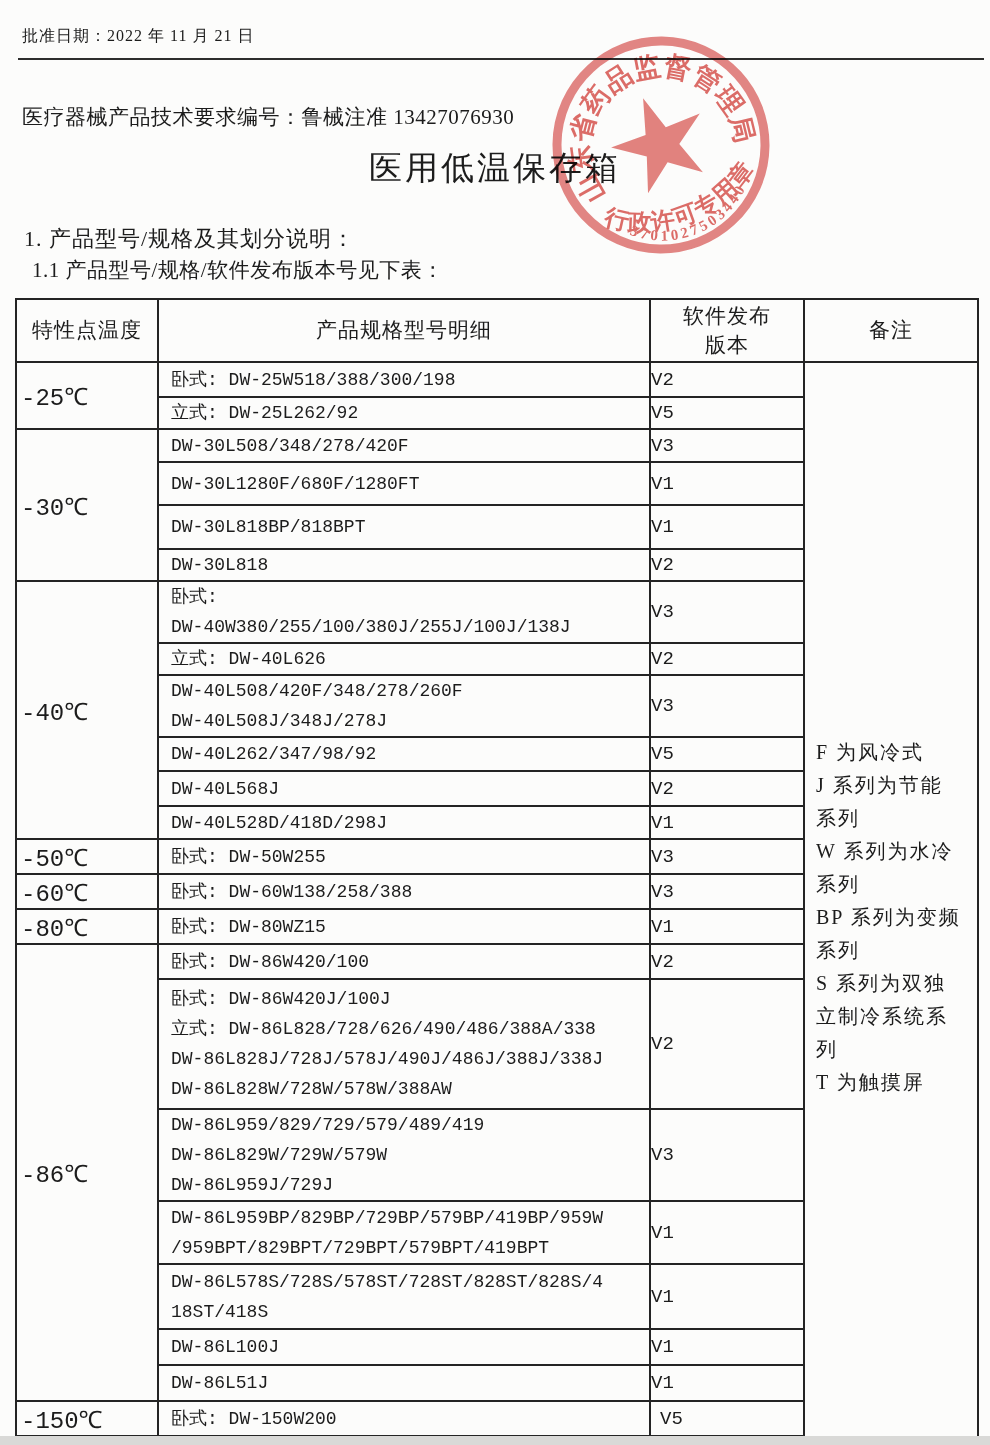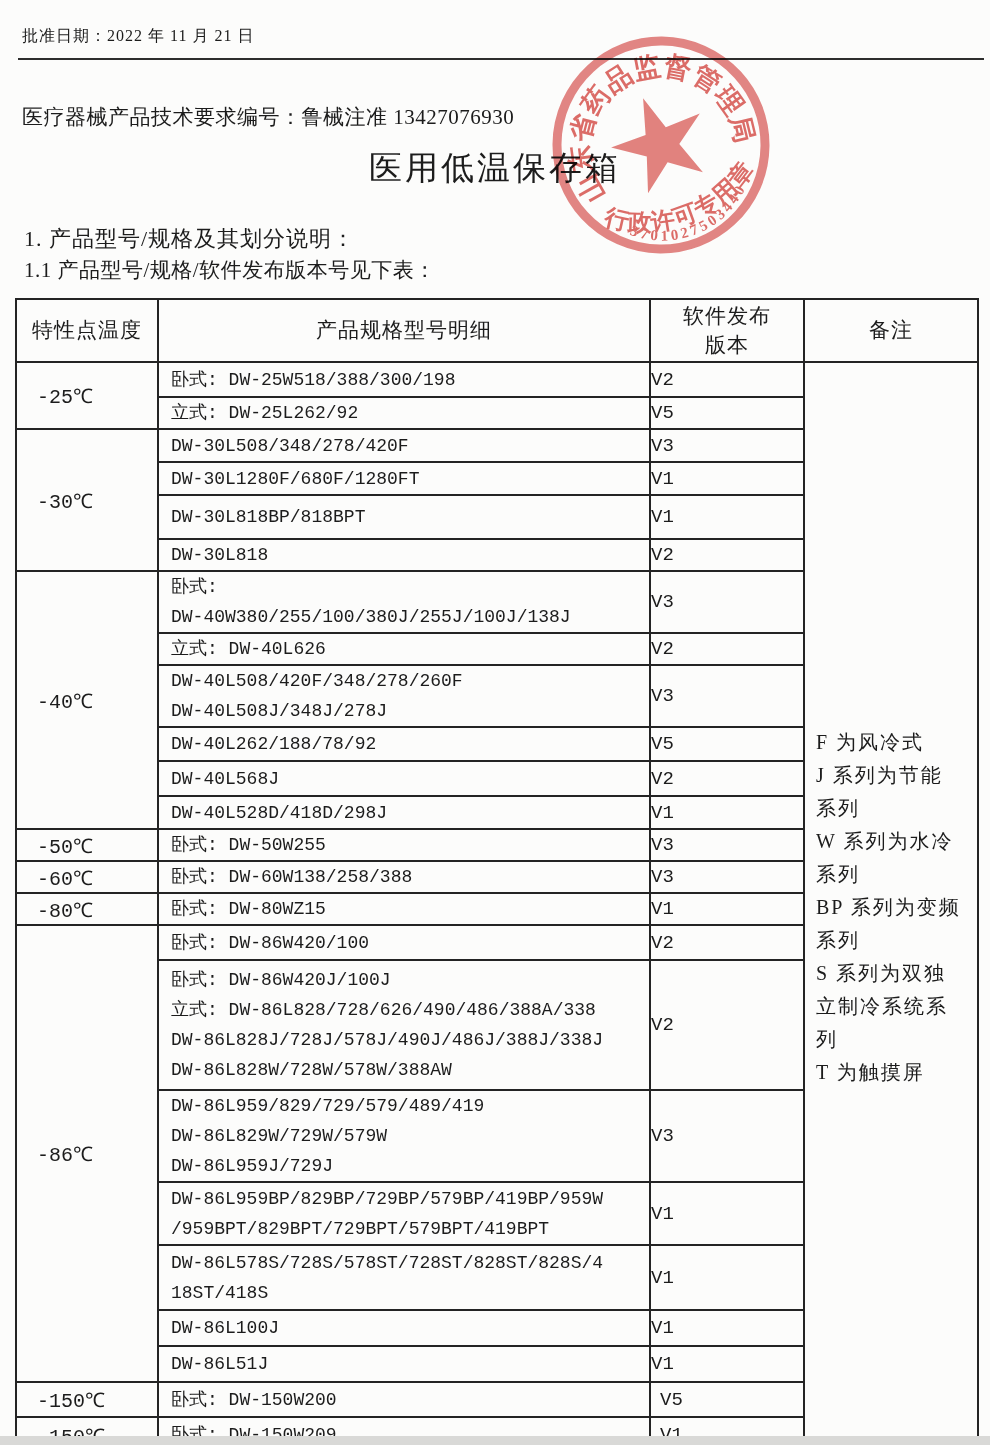--- a/index.html
+++ b/index.html
@@ -25,37 +25,37 @@
   }
   .title {
     position:absolute; left:0; top:146px; width:990px;
     text-align:center; font-size:33px; font-weight:400; letter-spacing:3px;
   }
   .section-1 {
     position:absolute; left:24px; top:212px;
     font-size:22px; letter-spacing:1px;margin-top:12px;
   }
   .section-1-1 {
-    position:absolute; left:24px; top:256px;
+    position:absolute; left:32px; top:256px;
     font-size:21px; letter-spacing:0.5px;
   }
   table.product-table {
     position:absolute; left:15px; top:298px; width:962px;
     border-collapse:collapse; table-layout:fixed;
   }
   .product-table th, .product-table td {
     border:2px solid #242424;
   }
   .product-table thead th {
     height:63px; font-size:21px; font-weight:400;
     text-align:center; vertical-align:middle; line-height:29px;
     letter-spacing:1px;
   }
   td.temp-cell {
-    font-size:20px; padding-left:20px; vertical-align:middle;
+    font-size:24px; padding-left:4px; vertical-align:middle;
     font-family:"Liberation Mono","DejaVu Sans Mono",monospace;
     white-space:nowrap;
   }
   td.model-cell {
     padding-left:12px; vertical-align:middle;
     font-family:"Liberation Mono","DejaVu Sans Mono",monospace;
     font-size:18px;
   }
   td.model-cell div { line-height:30px; white-space:nowrap; }
   td.version-cell {
@@ -139,21 +139,21 @@
         </td>
         <td class="version-cell">V5</td>
       </tr>
       <tr style="height: 33px;">
         <td class="temp-cell" rowspan="4">-30℃</td>
         <td class="model-cell">
           <div>DW-30L508/348/278/420F</div>
         </td>
         <td class="version-cell">V3</td>
       </tr>
-      <tr style="height: 33px;">
+      <tr style="height: 43px;">
         <td class="model-cell">
           <div>DW-30L1280F/680F/1280FT</div>
         </td>
         <td class="version-cell">V1</td>
       </tr>
       <tr style="height: 44px;">
         <td class="model-cell">
           <div>DW-30L818BP/818BPT</div>
         </td>
         <td class="version-cell">V1</td>
@@ -180,21 +180,21 @@
       </tr>
       <tr style="height: 60px;">
         <td class="model-cell">
           <div>DW-40L508/420F/348/278/260F</div>
           <div>DW-40L508J/348J/278J</div>
         </td>
         <td class="version-cell">V3</td>
       </tr>
       <tr style="height: 34px;">
         <td class="model-cell">
-          <div>DW-40L262/188/78/92</div>
+          <div>DW-40L262/347/98/92</div>
         </td>
         <td class="version-cell">V5</td>
       </tr>
       <tr style="height: 35px;">
         <td class="model-cell">
           <div>DW-40L568J</div>
         </td>
         <td class="version-cell">V2</td>
       </tr>
       <tr style="height: 33px;">

